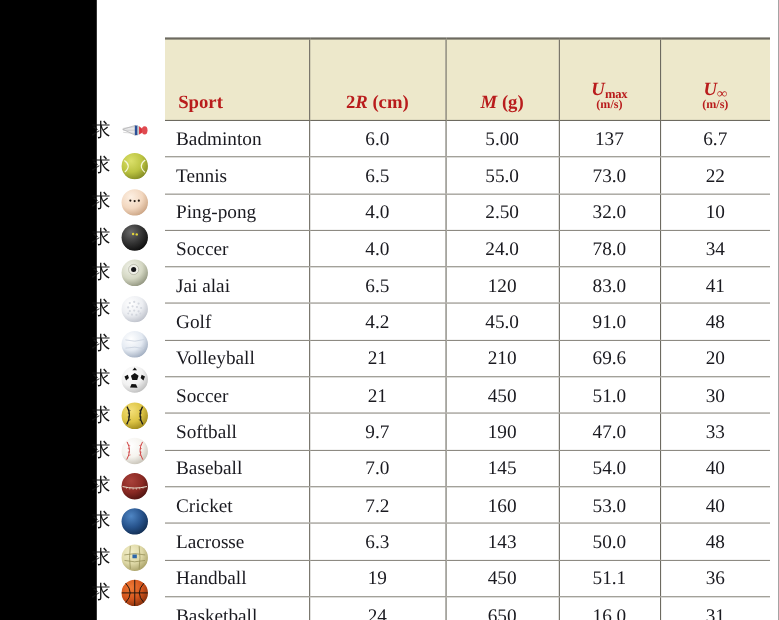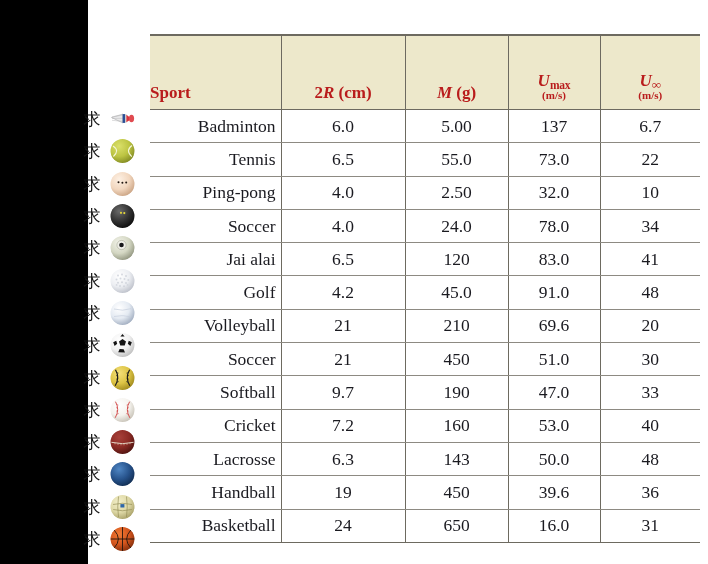--- a/index.html
+++ b/index.html
@@ -94,21 +94,21 @@
     color: #b91c1c;
     text-align: center;
     border-left: 1.6px solid #6d6a60;
     border-top: 2.4px solid #6d6a60;
     border-bottom: 1.6px solid #6d6a60;
     line-height: 1.08;
   }
   thead th.sport-head {
     text-align: left;
     border-left: none;
-    padding-left: 0;
+    padding-left: 12px;
   }
   thead th:last-child { border-right: none; }
 
   thead .var { font-style: italic; font-family: "Liberation Serif", serif; }
   thead .sub {
     font-size: 11.5px;
     font-style: normal;
     vertical-align: baseline;
     position: relative;
     top: 3px;
@@ -126,21 +126,21 @@
     height: 32.3px;
     font-size: 17.5px;
     color: #1a1a20;
     text-align: center;
     border-left: 1.2px solid #6d6a60;
     border-bottom: 1.1px solid #8d8a82;
     padding: 0 5px;
     white-space: nowrap;
   }
   tbody td.sport-cell {
-    text-align: right;
+    text-align: left;
     border-left: none;
     padding-left: 10px;
   }
   tbody tr:last-child td { border-bottom: 1.7px solid #6d6a60; }
 </style>
 </head>
 <body>
 
 <div id="root">
 
@@ -529,38 +529,45 @@
             <td>30</td>
           </tr>
           <tr>
             <td class="sport-cell">Softball</td>
             <td>9.7</td>
             <td>190</td>
             <td>47.0</td>
             <td>33</td>
           </tr>
           <tr>
+            <td class="sport-cell">Baseball</td>
+            <td>7.0</td>
+            <td>145</td>
+            <td>54.0</td>
+            <td>40</td>
+          </tr>
+          <tr>
             <td class="sport-cell">Cricket</td>
             <td>7.2</td>
             <td>160</td>
             <td>53.0</td>
             <td>40</td>
           </tr>
           <tr>
             <td class="sport-cell">Lacrosse</td>
             <td>6.3</td>
             <td>143</td>
             <td>50.0</td>
             <td>48</td>
           </tr>
           <tr>
             <td class="sport-cell">Handball</td>
             <td>19</td>
             <td>450</td>
-            <td>39.6</td>
+            <td>51.1</td>
             <td>36</td>
           </tr>
           <tr>
             <td class="sport-cell">Basketball</td>
             <td>24</td>
             <td>650</td>
             <td>16.0</td>
             <td>31</td>
           </tr>
         </tbody>

